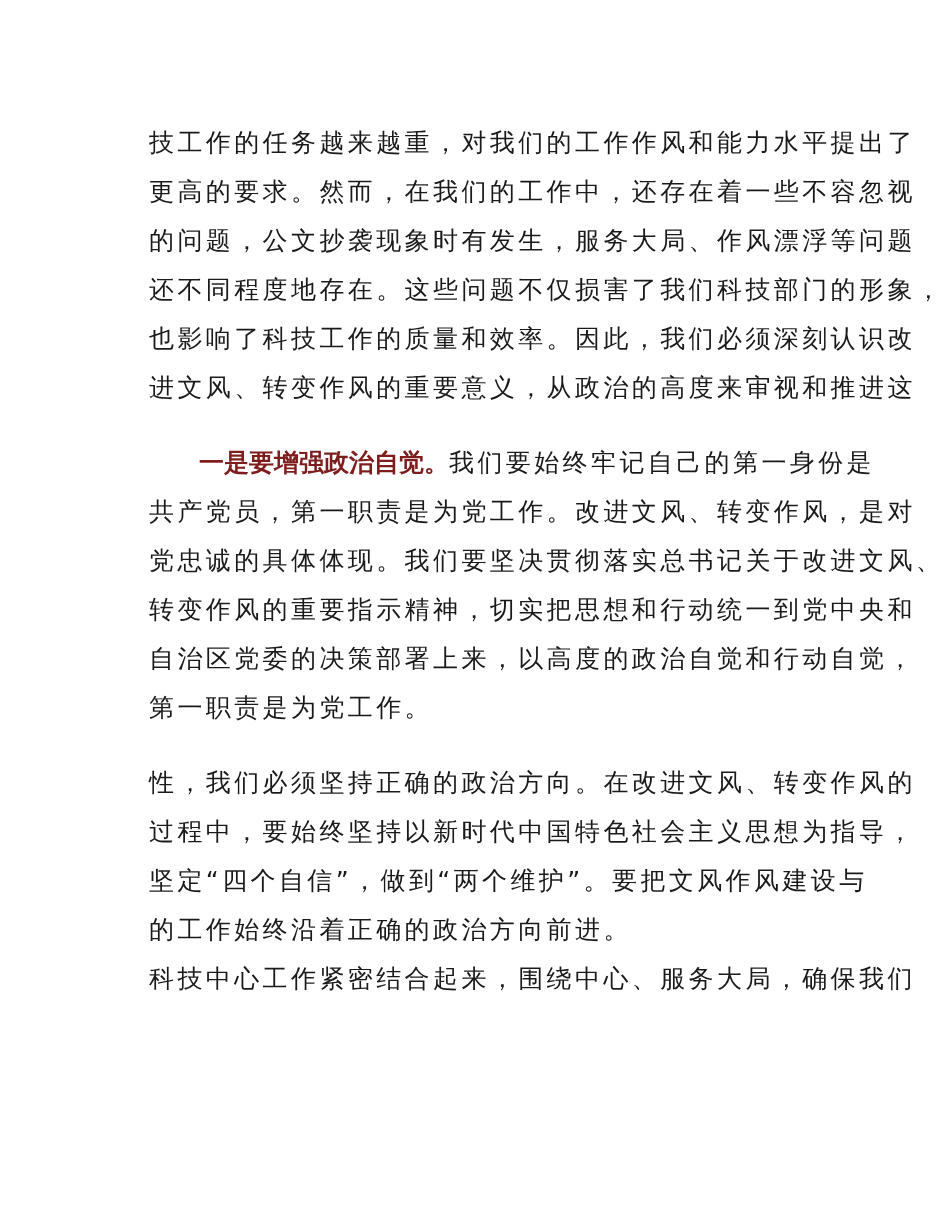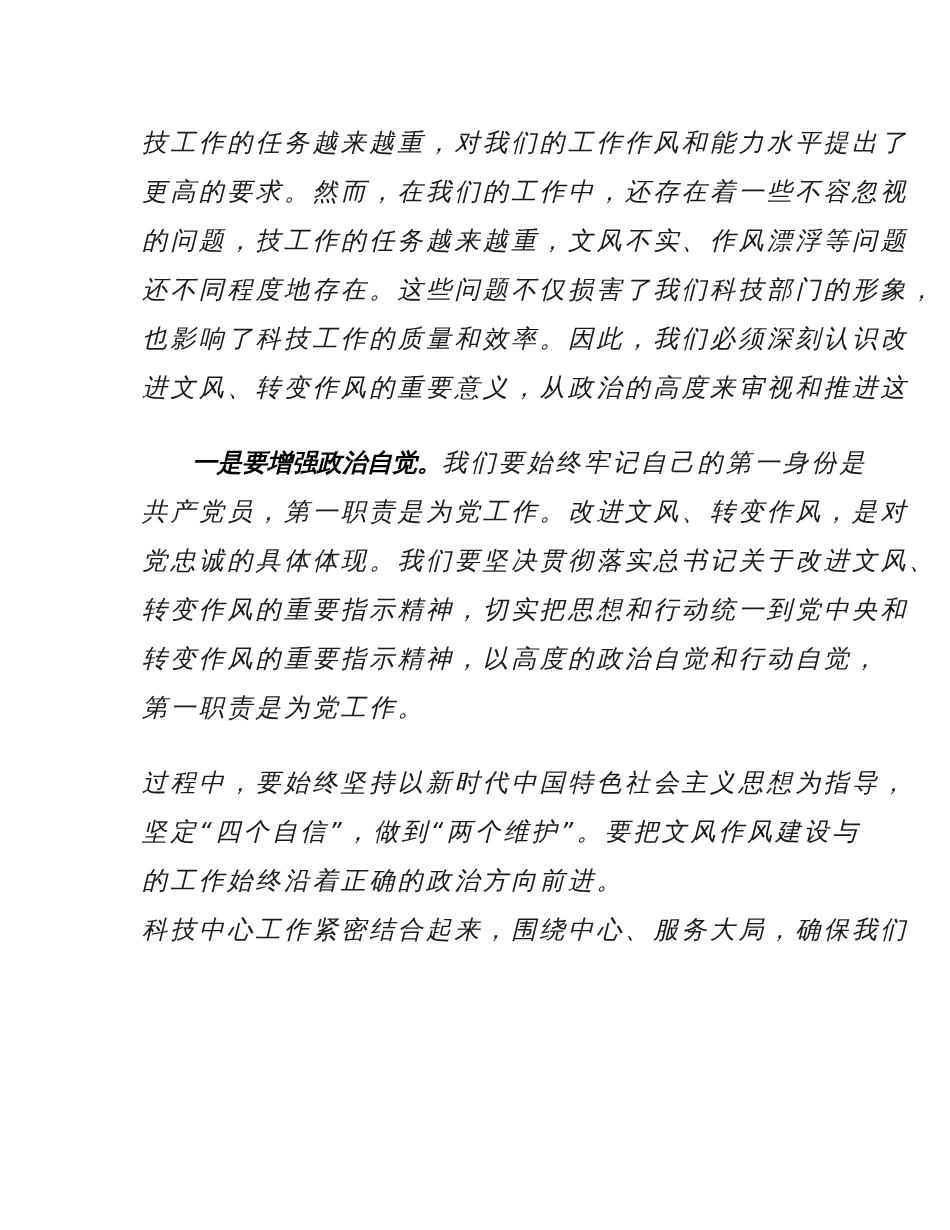--- a/index.html
+++ b/index.html
@@ -18,59 +18,59 @@
     left: 142px;
     top: 118px;
     width: 690px;
     font-family: "DejaVu Sans", "Liberation Sans", sans-serif;
     font-size: 25px;
     color: #1a1a1a;
     line-height: 49px;
     letter-spacing: 3.4px;
   }
   .para {
-    margin: 0 0 26px 0;
+    margin: 0 0 26px 7px;
     text-align: justify;
     text-align-last: left;
     word-break: break-all;
-    font-style: italic;
   }
   .lead {
     font-weight: bold;
     letter-spacing: 0px;
-    color: #000000;
+    color: #7f1d1d;
   }
   .line {
     display: block;
     white-space: nowrap;
   }
 </style>
 </head>
 <body>
 
 <div class="page">
 
   <div class="para">
     <span class="line">技工作的任务越来越重，对我们的工作作风和能力水平提出了</span>
     <span class="line">更高的要求。然而，在我们的工作中，还存在着一些不容忽视</span>
-    <span class="line">的问题，技工作的任务越来越重，文风不实、作风漂浮等问题</span>
+    <span class="line">的问题，公文抄袭现象时有发生，服务大局、作风漂浮等问题</span>
     <span class="line">还不同程度地存在。这些问题不仅损害了我们科技部门的形象，</span>
     <span class="line">也影响了科技工作的质量和效率。因此，我们必须深刻认识改</span>
     <span class="line">进文风、转变作风的重要意义，从政治的高度来审视和推进这</span>
   </div>
 
   <div class="para">
     <span class="line" style="padding-left:50px;"><span class="lead">一是要增强政治自觉。</span><span>我们要始终牢记自己的第一身份是</span></span>
     <span class="line">共产党员，第一职责是为党工作。改进文风、转变作风，是对</span>
     <span class="line">党忠诚的具体体现。我们要坚决贯彻落实总书记关于改进文风、</span>
     <span class="line">转变作风的重要指示精神，切实把思想和行动统一到党中央和</span>
-    <span class="line">转变作风的重要指示精神，以高度的政治自觉和行动自觉，</span>
+    <span class="line">自治区党委的决策部署上来，以高度的政治自觉和行动自觉，</span>
     <span class="line">第一职责是为党工作。</span>
   </div>
 
   <div class="para">
+    <span class="line">性，我们必须坚持正确的政治方向。在改进文风、转变作风的</span>
     <span class="line">过程中，要始终坚持以新时代中国特色社会主义思想为指导，</span>
     <span class="line">坚定“四个自信”，做到“两个维护”。要把文风作风建设与</span>
     <span class="line">的工作始终沿着正确的政治方向前进。</span>
     <span class="line">科技中心工作紧密结合起来，围绕中心、服务大局，确保我们</span>
   </div>
 
 </div>
 
 </body></html>

